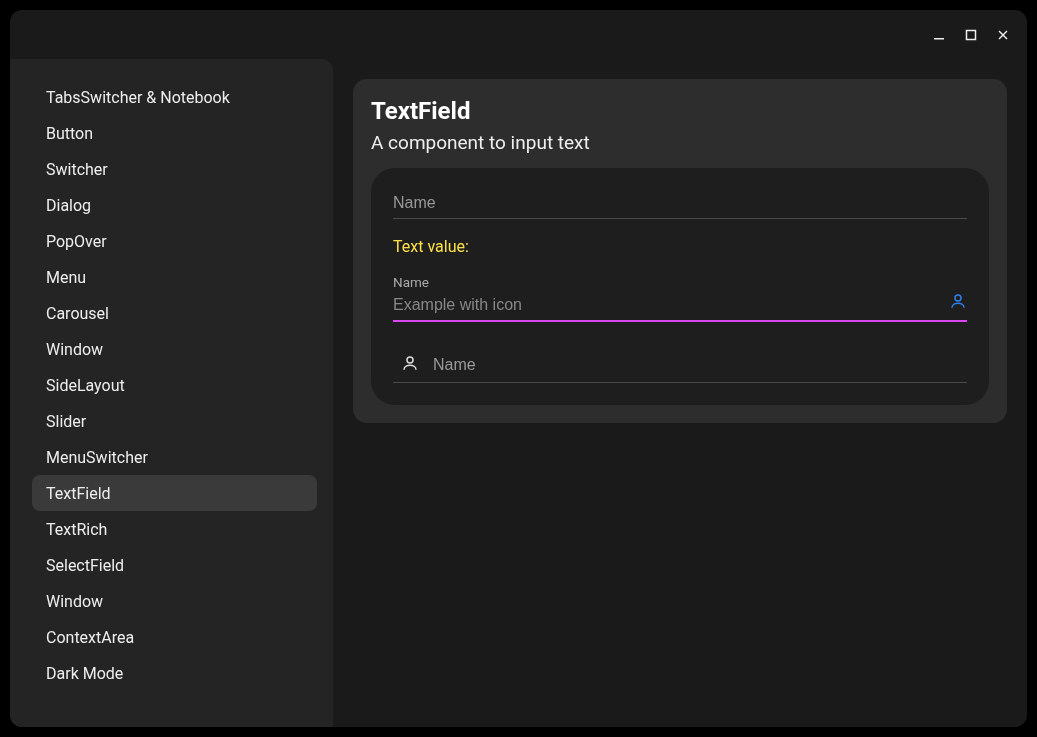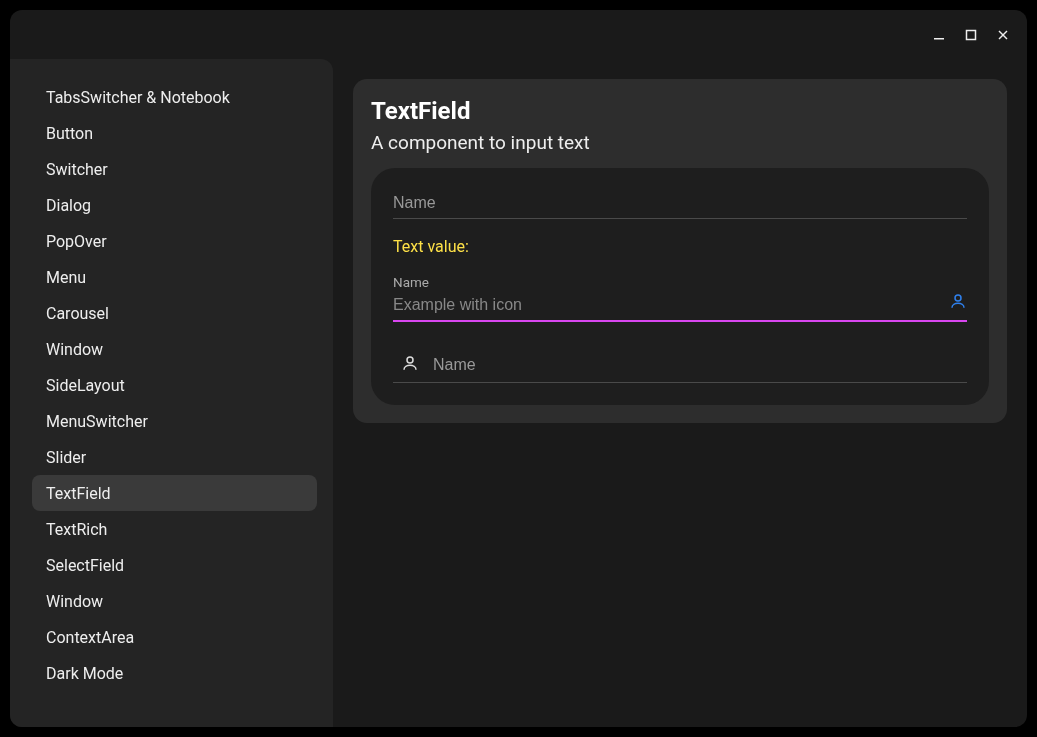--- a/index.html
+++ b/index.html
@@ -210,24 +210,24 @@
         <div class="sidebar-item">
           <span>Carousel</span>
         </div>
         <div class="sidebar-item">
           <span>Window</span>
         </div>
         <div class="sidebar-item">
           <span>SideLayout</span>
         </div>
         <div class="sidebar-item">
+          <span>Slider</span>
+        </div>
+        <div class="sidebar-item">
           <span>MenuSwitcher</span>
-        </div>
-        <div class="sidebar-item">
-          <span>Slider</span>
         </div>
         <div class="sidebar-item active">
           <span>TextField</span>
         </div>
         <div class="sidebar-item">
           <span>TextRich</span>
         </div>
         <div class="sidebar-item">
           <span>SelectField</span>
         </div>

